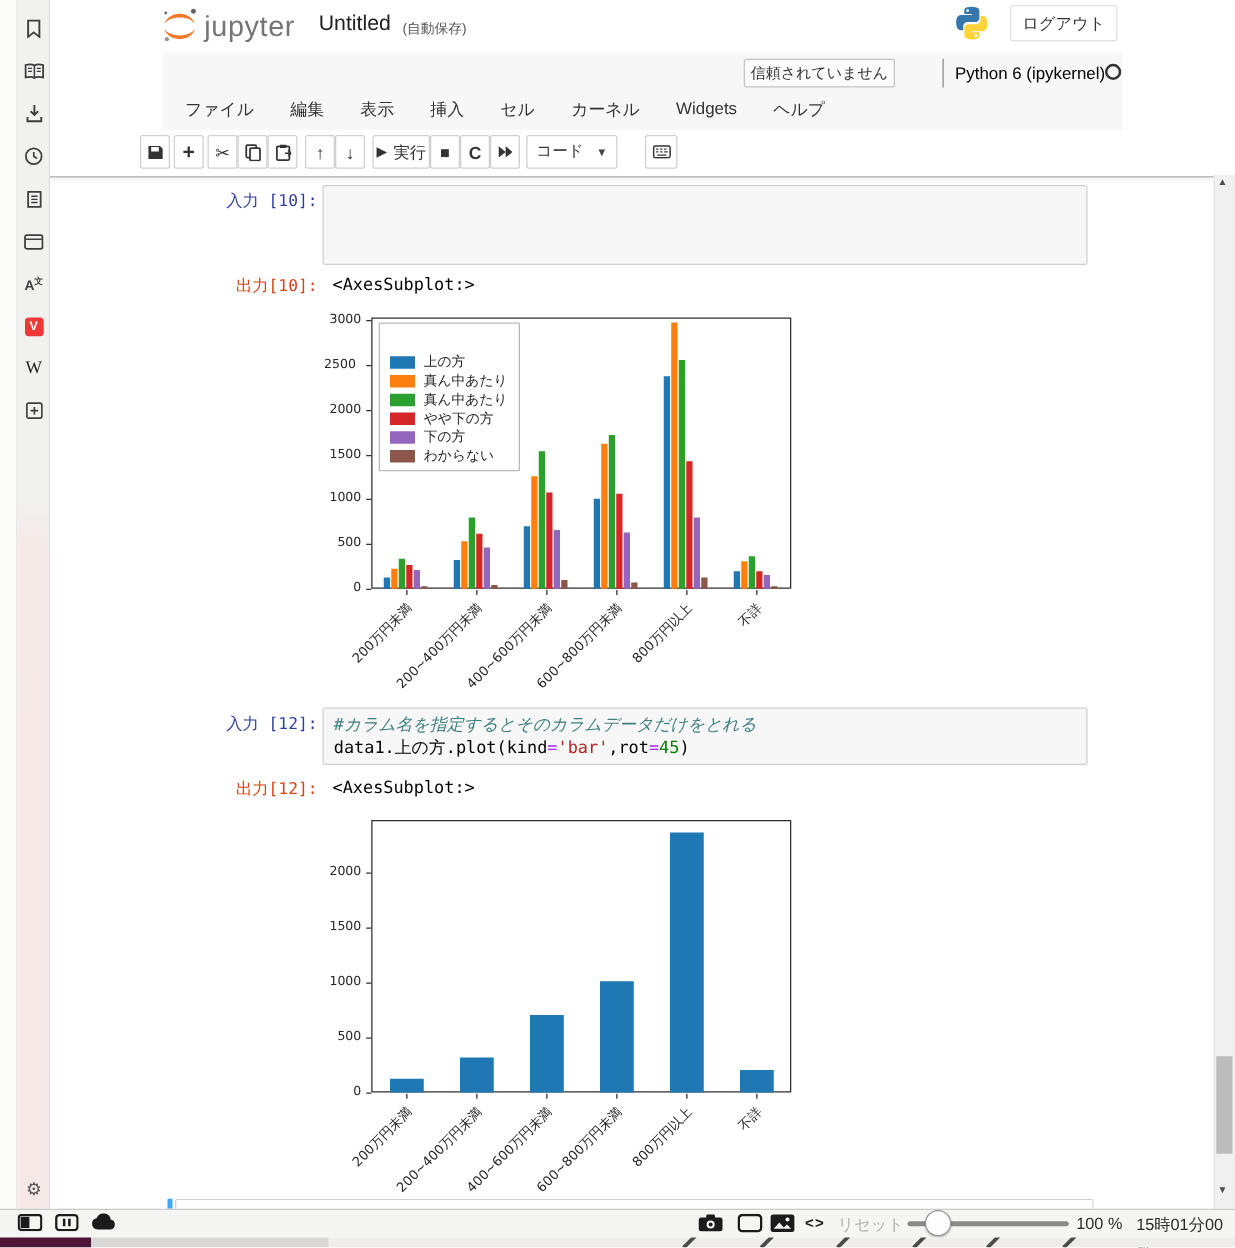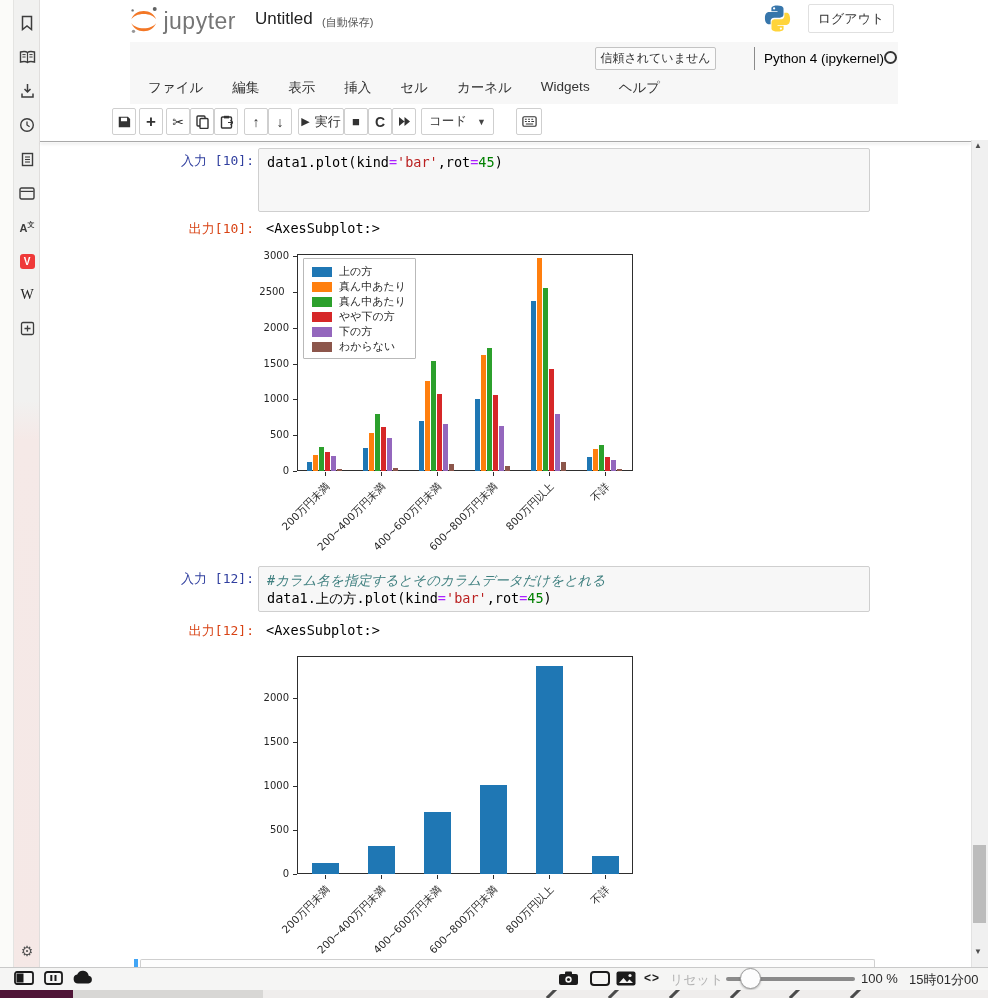--- a/index.html
+++ b/index.html
@@ -69,21 +69,21 @@
 
   
   .chart { position:absolute; background:#fff; }
   .axes { position:absolute; border:1px solid #2e2e2e; }
   .bar { position:absolute; }
   .ytick-label { position:absolute; font-family:"DejaVu Sans", sans-serif; font-size:10px; color:#262626; text-align:right; width:34px; }
   .ytick-mark { position:absolute; width:4px; height:1px; background:#2e2e2e; }
   .xtick-mark { position:absolute; width:1px; height:4px; background:#2e2e2e; }
   .xtick-label { position:absolute; font-family:"DejaVu Sans", sans-serif; font-size:10.5px; color:#262626; white-space:nowrap;
      transform-origin:100% 0; transform:rotate(-45deg); }
-  .legend { position:absolute; background:#fff; border:1px solid #b9b9b9; border-radius:1px; padding:5px 9px 4px 8px; }
+  .legend { position:absolute; background:#fff; border:1px solid #b9b9b9; border-radius:1px; padding:23px 9px 4px 8px; }
   .legend-row { display:flex; align-items:center; height:15px; }
   .legend-swatch { width:20px; height:10px; margin-right:7px; flex:none; }
   .legend-label { font-family:"DejaVu Sans", sans-serif; font-size:11px; color:#262626; white-space:nowrap; }
 
   
   #next-cell-selector { left:134px; top:959px; width:4px; height:8px; background:#42a5f5; }
   #next-cell-box { left:140px; top:959px; width:735px; height:8px; background:#fdfdfd; border:1px solid #cfcfcf; border-bottom:none; border-radius:2px 2px 0 0; }
 
   
   #status-bar { left:0; top:967px; width:988px; height:23px; background:#f5f5f4; border-top:1px solid #c9c9c9; }
@@ -187,21 +187,21 @@
   <svg width="31" height="31" viewBox="0 0 32 32">
     <path fill="#3776ab" d="M15.9 2.5c-6.6 0-6.2 2.9-6.2 2.9l.01 3h6.3v.9H7.2s-4.2-.5-4.2 6.2c0 6.6 3.7 6.4 3.7 6.4h2.2v-3.1s-.12-3.7 3.6-3.7h6.2s3.5.06 3.5-3.4V6s.53-3.5-6.3-3.5zm-3.4 2a1.1 1.1 0 1 1 0 2.3 1.1 1.1 0 0 1 0-2.3z"></path>
     <path fill="#ffd43b" d="M16.1 29.5c6.6 0 6.2-2.9 6.2-2.9l-.01-3h-6.3v-.9h8.8s4.2.5 4.2-6.2c0-6.6-3.7-6.4-3.7-6.4h-2.2v3.1s.12 3.7-3.6 3.7h-6.2s-3.5-.06-3.5 3.4V26s-.53 3.5 6.3 3.5zm3.4-2a1.1 1.1 0 1 1 0-2.3 1.1 1.1 0 0 1 0 2.3z"></path>
   </svg>
 </div>
 <div class="abs" id="logout-btn">ログアウト</div>
 
 <div class="abs" id="menu-panel"></div>
 <div class="abs" id="trusted-badge">信頼されていません</div>
 <div class="abs" id="kernel-divider"></div>
-<div class="abs" id="kernel-name">Python 4 (ipykernel)</div>
+<div class="abs" id="kernel-name">Python 6 (ipykernel)</div>
 <div class="abs" id="kernel-status"></div>
 <nav class="abs" id="menu-row">
     <span class="menu-item">ファイル</span>
     <span class="menu-item">編集</span>
     <span class="menu-item">表示</span>
     <span class="menu-item">挿入</span>
     <span class="menu-item">セル</span>
     <span class="menu-item">カーネル</span>
     <span class="menu-item">Widgets</span>
     <span class="menu-item">ヘルプ</span>
@@ -252,21 +252,20 @@
 </div>
 <div class="abs" id="header-border"></div>
 
 <div class="abs" id="scrollbar"></div>
 <div class="scroll-arrow" style="top:141px">▲</div>
 <div class="abs" id="scroll-thumb"></div>
 <div class="scroll-arrow" style="top:947px">▼</div>
 
 <div class="prompt in-prompt" style="top:152px">入力 [10]:</div>
 <div class="code-box" style="top:148px;height:64px" id="code-box-1">
-    <div class="code-line"><span>data1.plot(kind</span><span class="cm-op">=</span><span class="cm-str">'bar'</span><span>,rot</span><span class="cm-op">=</span><span class="cm-num">45</span><span>)</span></div>
   </div>
 <div class="prompt out-prompt" style="top:220px">出力[10]:</div>
 <div class="out-text" style="top:220px">&lt;AxesSubplot:&gt;</div>
 <div class="chart" id="chart-1" style="left:258px;top:250px;width:430px;height:300px">
     <div class="axes" style="left: 39px; top: 4px; width: 336px; height: 217px;"></div>
     <div class="ytick-label" style="left: -3px; top: 215px;">0</div>
     <div class="ytick-mark" style="left: 35px; top: 221px;"></div>
     <div class="ytick-label" style="left: -3px; top: 179.191px;">500</div>
     <div class="ytick-mark" style="left: 35px; top: 185.191px;"></div>
     <div class="ytick-label" style="left: -3px; top: 143.383px;">1000</div>

